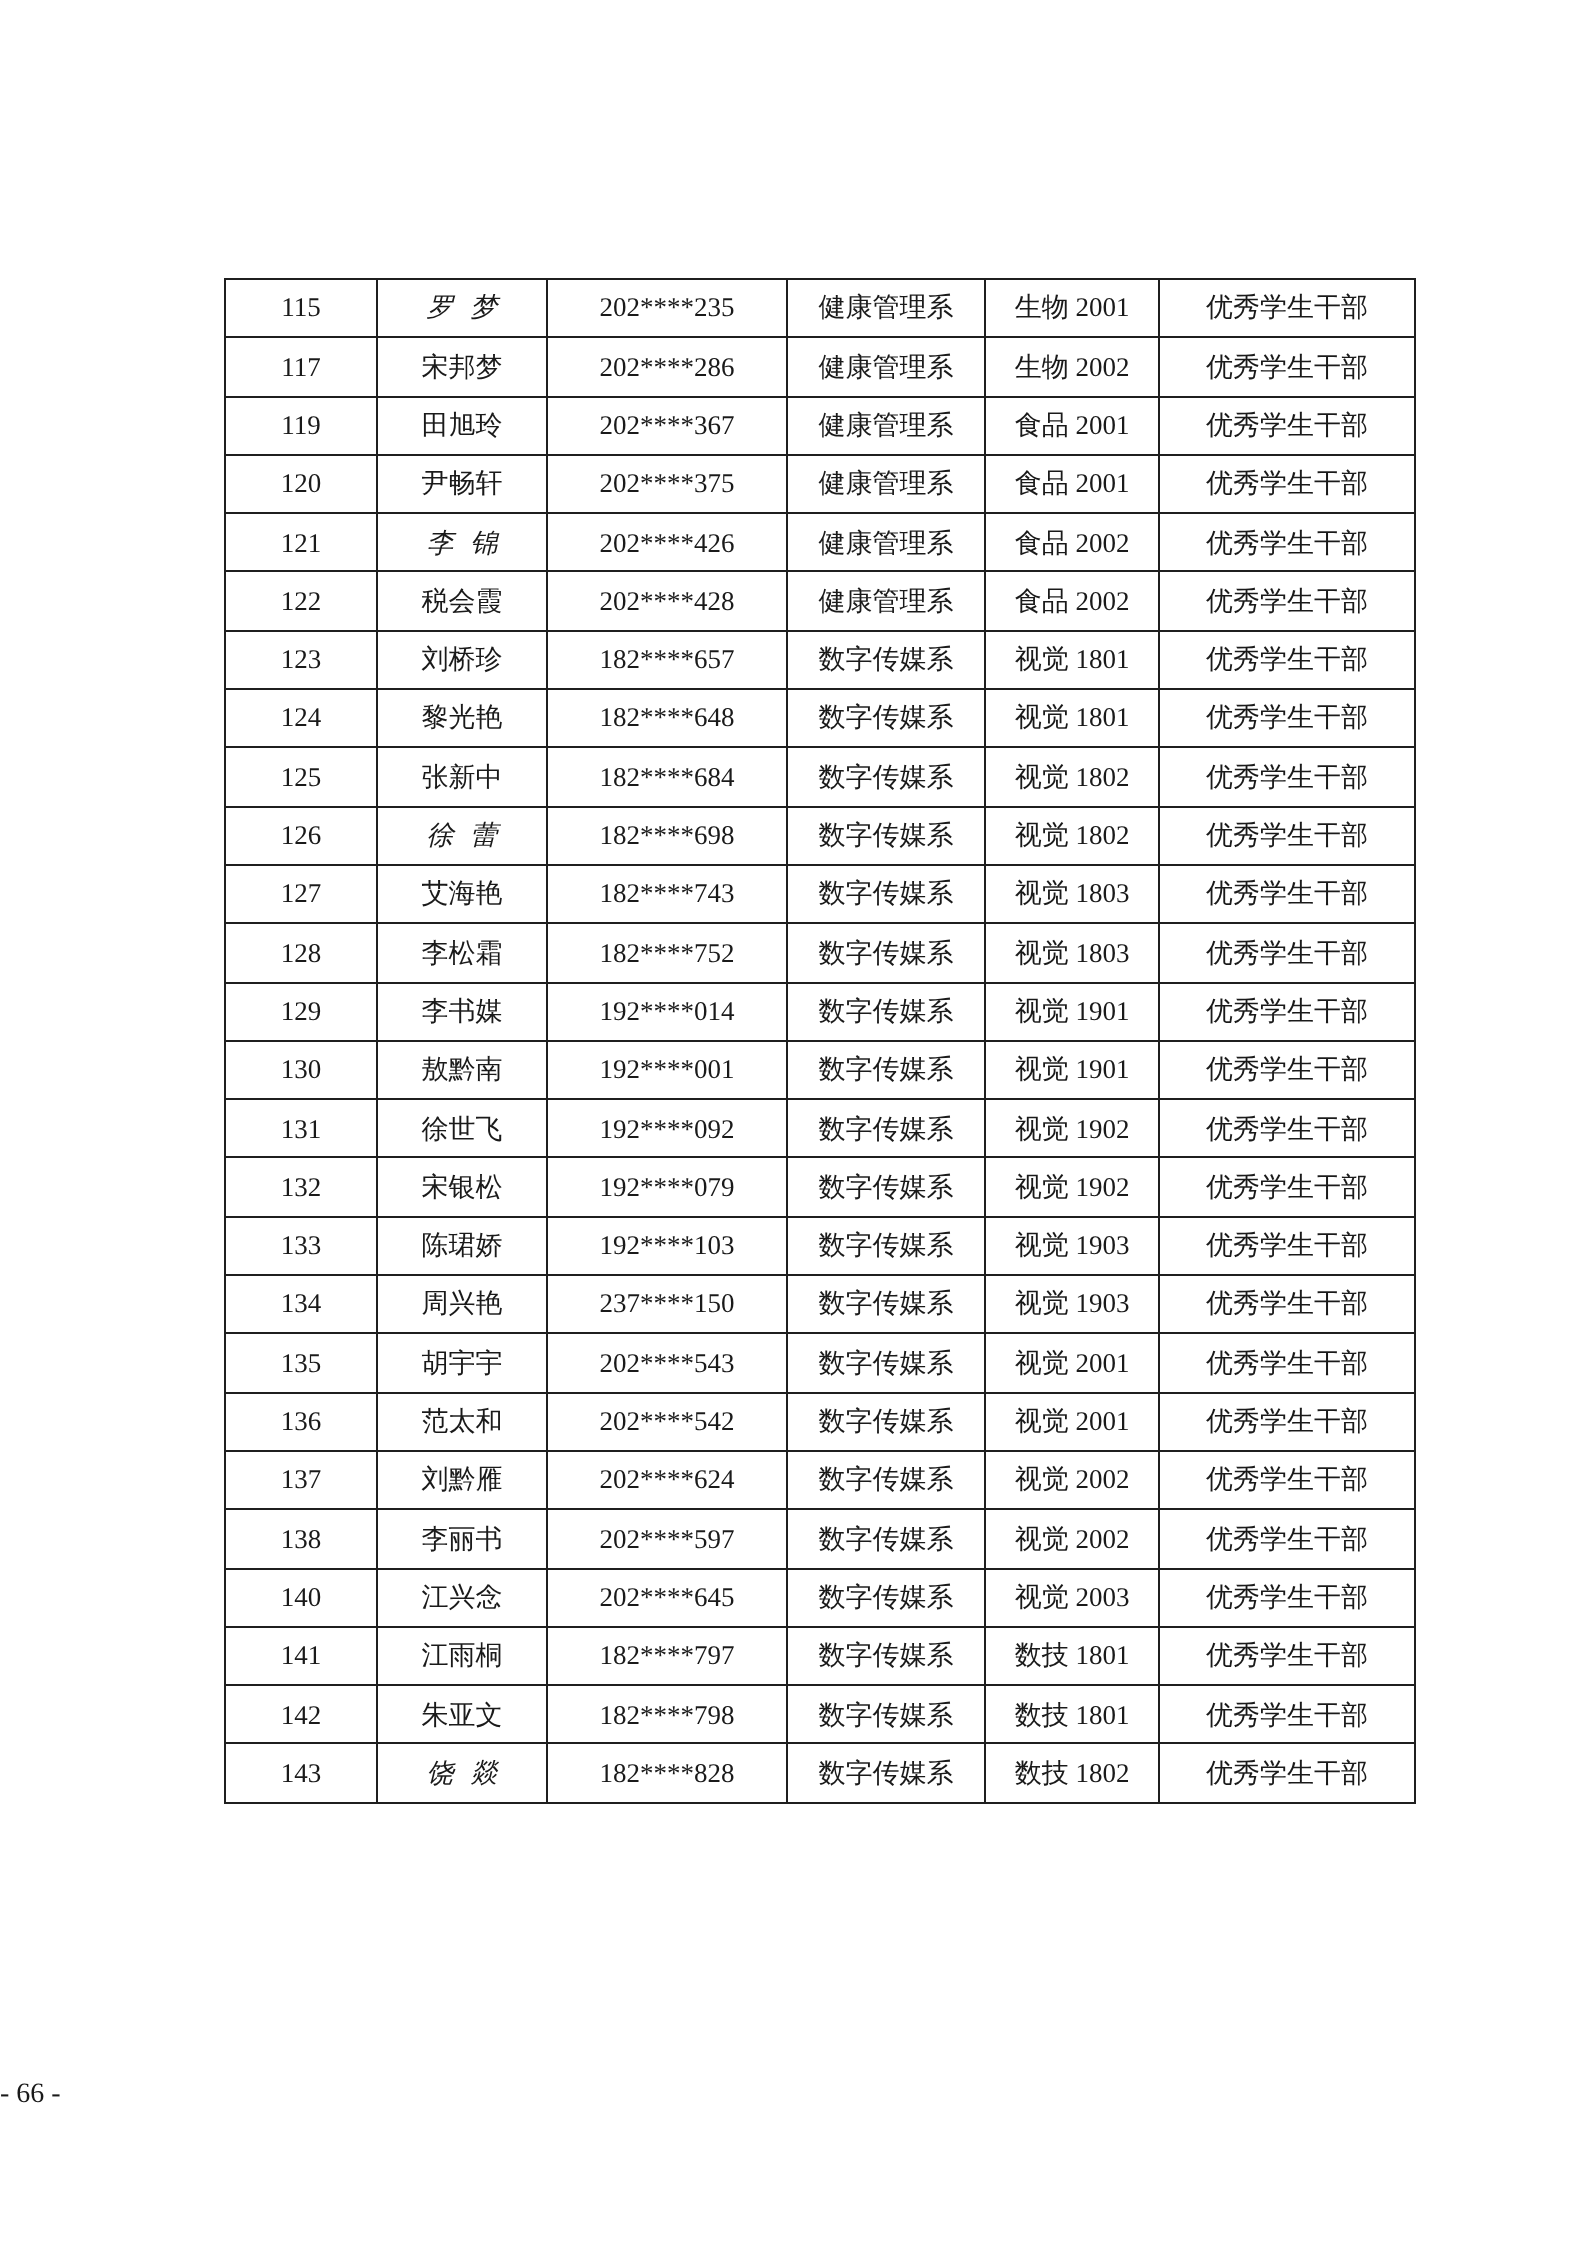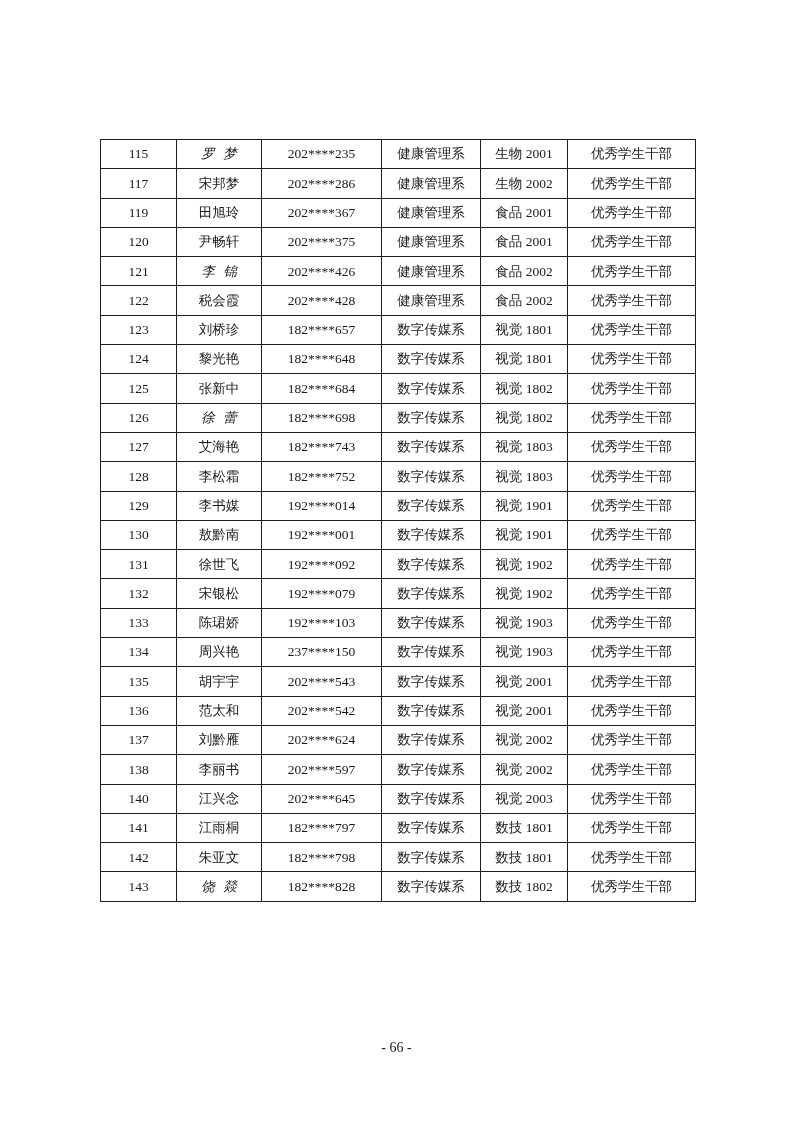--- a/index.html
+++ b/index.html
@@ -14,21 +14,21 @@
     font-family: "Liberation Serif", "DejaVu Serif", serif;
     color: #1a1a1a;
   }
   .doc-page {
     position: absolute;
     inset: 0;
     background: #ffffff;
   }
   .award-table-wrap {
     position: absolute;
-    left: 100px;
+    left: 112px;
     top: 139px;
     border-radius: 15px;
   }
   table.award-table {
     border-collapse: collapse;
     table-layout: fixed;
     width: 595px;
   }
   table.award-table td {
     border: 1px solid #1f1f1f;
@@ -49,21 +49,20 @@
   .sp2 {
     letter-spacing: 0.62em;
     margin-right: -0.62em;
     font-style: italic;
   }
   .page-footer {
     position: absolute;
     top: 1040px;
     left: 0;
     width: 100%;
-    text-align: center;
     font-size: 14px;
     color: #1a1a1a;
   }
 </style>
 </head>
 <body>
 
 <div class="doc-page">
 
   <div class="award-table-wrap">

